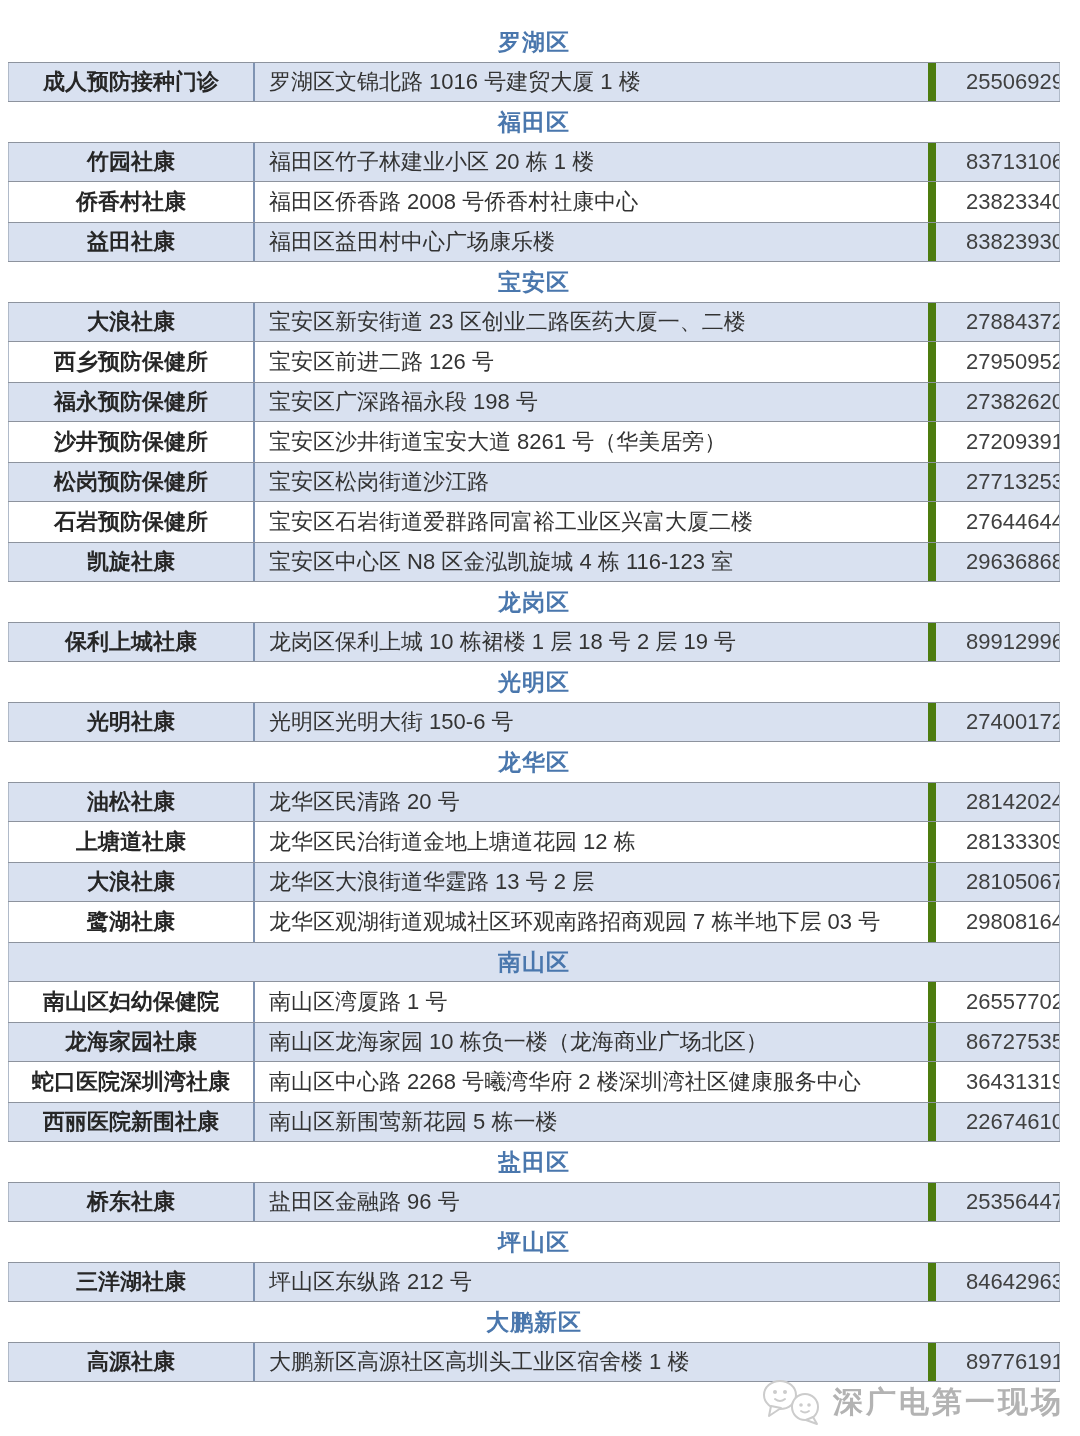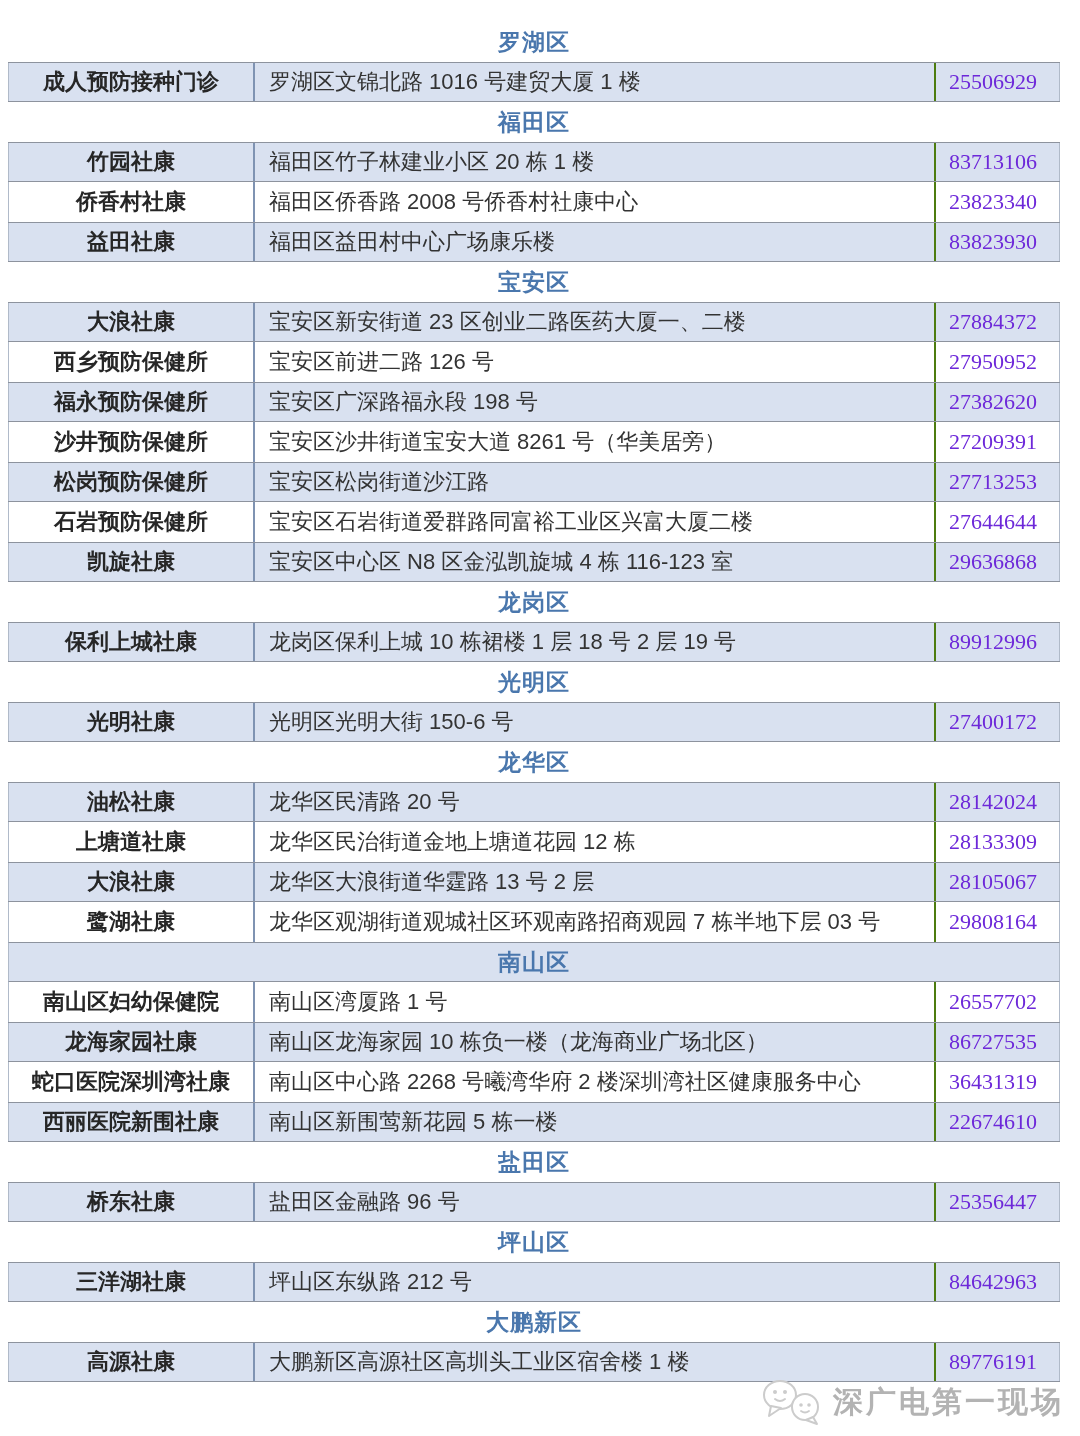--- a/index.html
+++ b/index.html
@@ -54,29 +54,28 @@
     color: #262626;
     border-left: 1px solid #b0bac9;
     border-right: 2px solid #7f93b2;
   }
   .cell.address {
     flex: 1 1 auto;
     padding: 0 8px 0 14px;
     font-size: 22px;
     font-weight: 500;
     color: #333333;
-    border-right: 2px solid #4d7c0f;
+    border-right: 8px solid #4d7c0f;
   }
   .cell.phone {
     flex: 0 0 124px;
-    padding-left: 13px;
+    padding-left: 30px;
     font-size: 22px;
-    color: #6d28d9;
+    color: #404040;
     border-right: 1px solid #b0bac9;
-    font-family: Liberation Serif, serif;
   }
   .watermark {
     position: absolute;
     top: 1376px;
     right: 16px;
     display: flex;
     align-items: center;
     gap: 8px;
   }
   .watermark-text {

